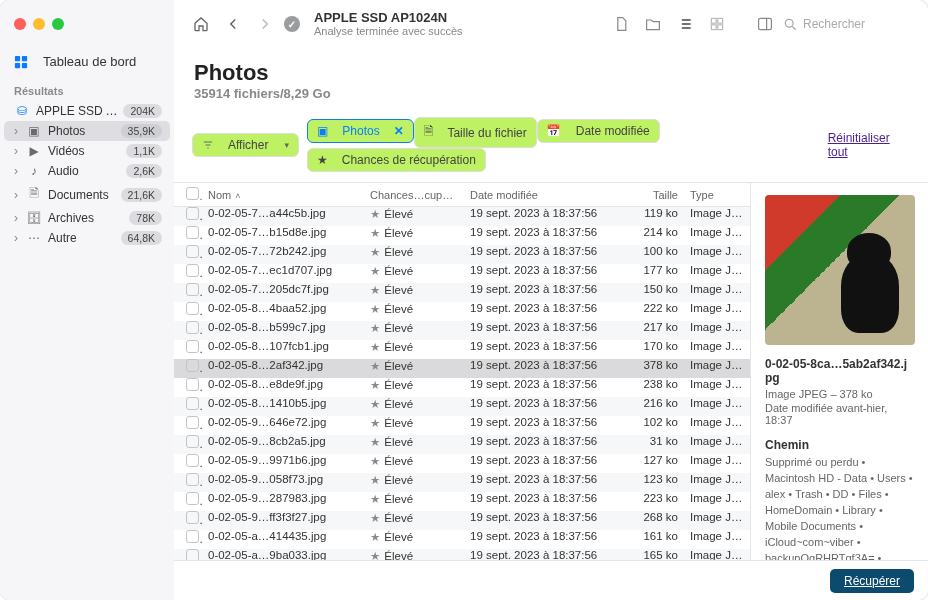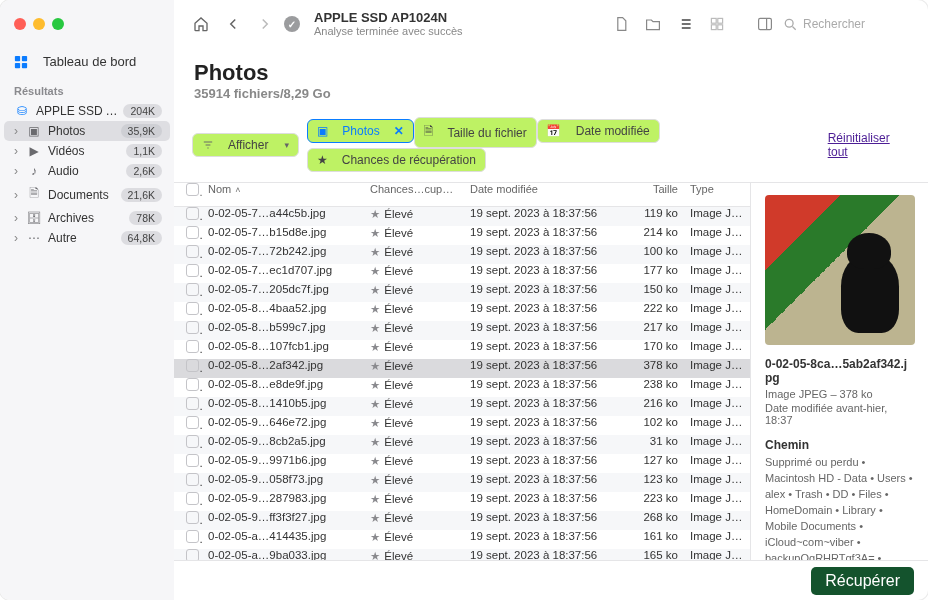--- a/index.html
+++ b/index.html
@@ -36,21 +36,21 @@
     .page-head h1{font-size:22px;font-weight:700;color:#222;}
     .page-head .sub{font-size:13px;color:#888;font-weight:600;}
     .filter-bar{display:flex;align-items:center;gap:8px;padding:6px 18px 10px;border-bottom:1px solid #e5e5e7;}
     .chip{display:inline-flex;align-items:center;gap:14px;border:1px solid #ddd;border-radius:6px;padding:4px 9px;font-size:12px;color:#444;background:#bef264;}
     .chip.primary{border-color:#0a7cff;color:#0a7cff;}
     .chip .x{color:#0a7cff;font-weight:600;}
     .chip .chev2{font-size:9px;color:#666;margin-left:2px;}
     .reset{margin-left:auto;color:#4c1d95;font-size:12px;text-decoration:underline;}
     .data-area{display:flex;flex:1;min-height:0;}
     .table-wrap{flex:1;overflow:hidden;min-width:0;}
-    .thead{display:flex;border-bottom:1px solid #e5e5e7;height:24px;font-size:11px;color:#666;padding-left:6px;}
+    .thead{display:flex;align-items:center;border-bottom:1px solid #e5e5e7;height:24px;font-size:11px;color:#666;padding-left:6px;}
     .thead>div{padding:0 6px;white-space:nowrap;overflow:hidden;text-overflow:ellipsis;}
     .col-cb{width:22px;flex:none;}
     .col-name{flex:1;min-width:0;}
     .col-ch{width:100px;flex:none;}
     .col-date{width:160px;flex:none;}
     .col-size{width:60px;flex:none;text-align:right;}
     .col-type{width:66px;flex:none;}
     .tbody{overflow:auto;height:calc(100% - 24px);}
     .row{display:flex;height:19px;font-size:11.5px;color:#333;padding-left:6px;}
     .row:nth-child(odd){background:#f6f7f9;}
@@ -60,21 +60,21 @@
     .star{color:#8a8a8e;margin-right:4px;}
     .preview{width:178px;border-left:1px solid #e5e5e7;padding:12px 14px;overflow:auto;}
     .pv-img{width:150px;height:150px;border-radius:4px;background:linear-gradient(135deg,#d03a2a 0 25%,#2a7a2a 25% 45%,#bcb490 45% 100%);position:relative;margin:0 auto 12px;overflow:hidden;}
     .dog{position:absolute;right:16px;bottom:12px;width:58px;height:78px;background:#111;border-radius:40% 40% 30% 30%;}
     .dog:before{content:"";position:absolute;top:-22px;left:6px;width:44px;height:36px;background:#111;border-radius:50% 50% 40% 40%;}
     .pv-name{font-size:12px;font-weight:700;margin-bottom:3px;word-break:break-all;}
     .pv-meta{font-size:11px;color:#666;margin-bottom:2px;}
     .pv-h{font-size:12px;font-weight:700;margin:12px 0 3px;}
     .pv-path{font-size:11px;color:#666;line-height:1.45;}
     .footer{height:40px;border-top:1px solid #e5e5e7;display:flex;align-items:center;justify-content:flex-end;padding:0 14px;}
-    .recover{background:#14532d;color:#fff;border:none;border-radius:5px;padding:5px 14px;font-size:16px;font-weight:500;}
+    .recover{background:#0c4a6e;color:#fff;border:none;border-radius:5px;padding:5px 14px;font-size:12px;font-weight:500;text-decoration:underline;}
     svg{display:block;}
     .sort-asc{font-size:9px;color:#777;margin-left:4px;}
   </style>
 </head>
 <body>
 
 <div class="window">
   <div class="content-wrap">
 
     <div class="sidebar">

